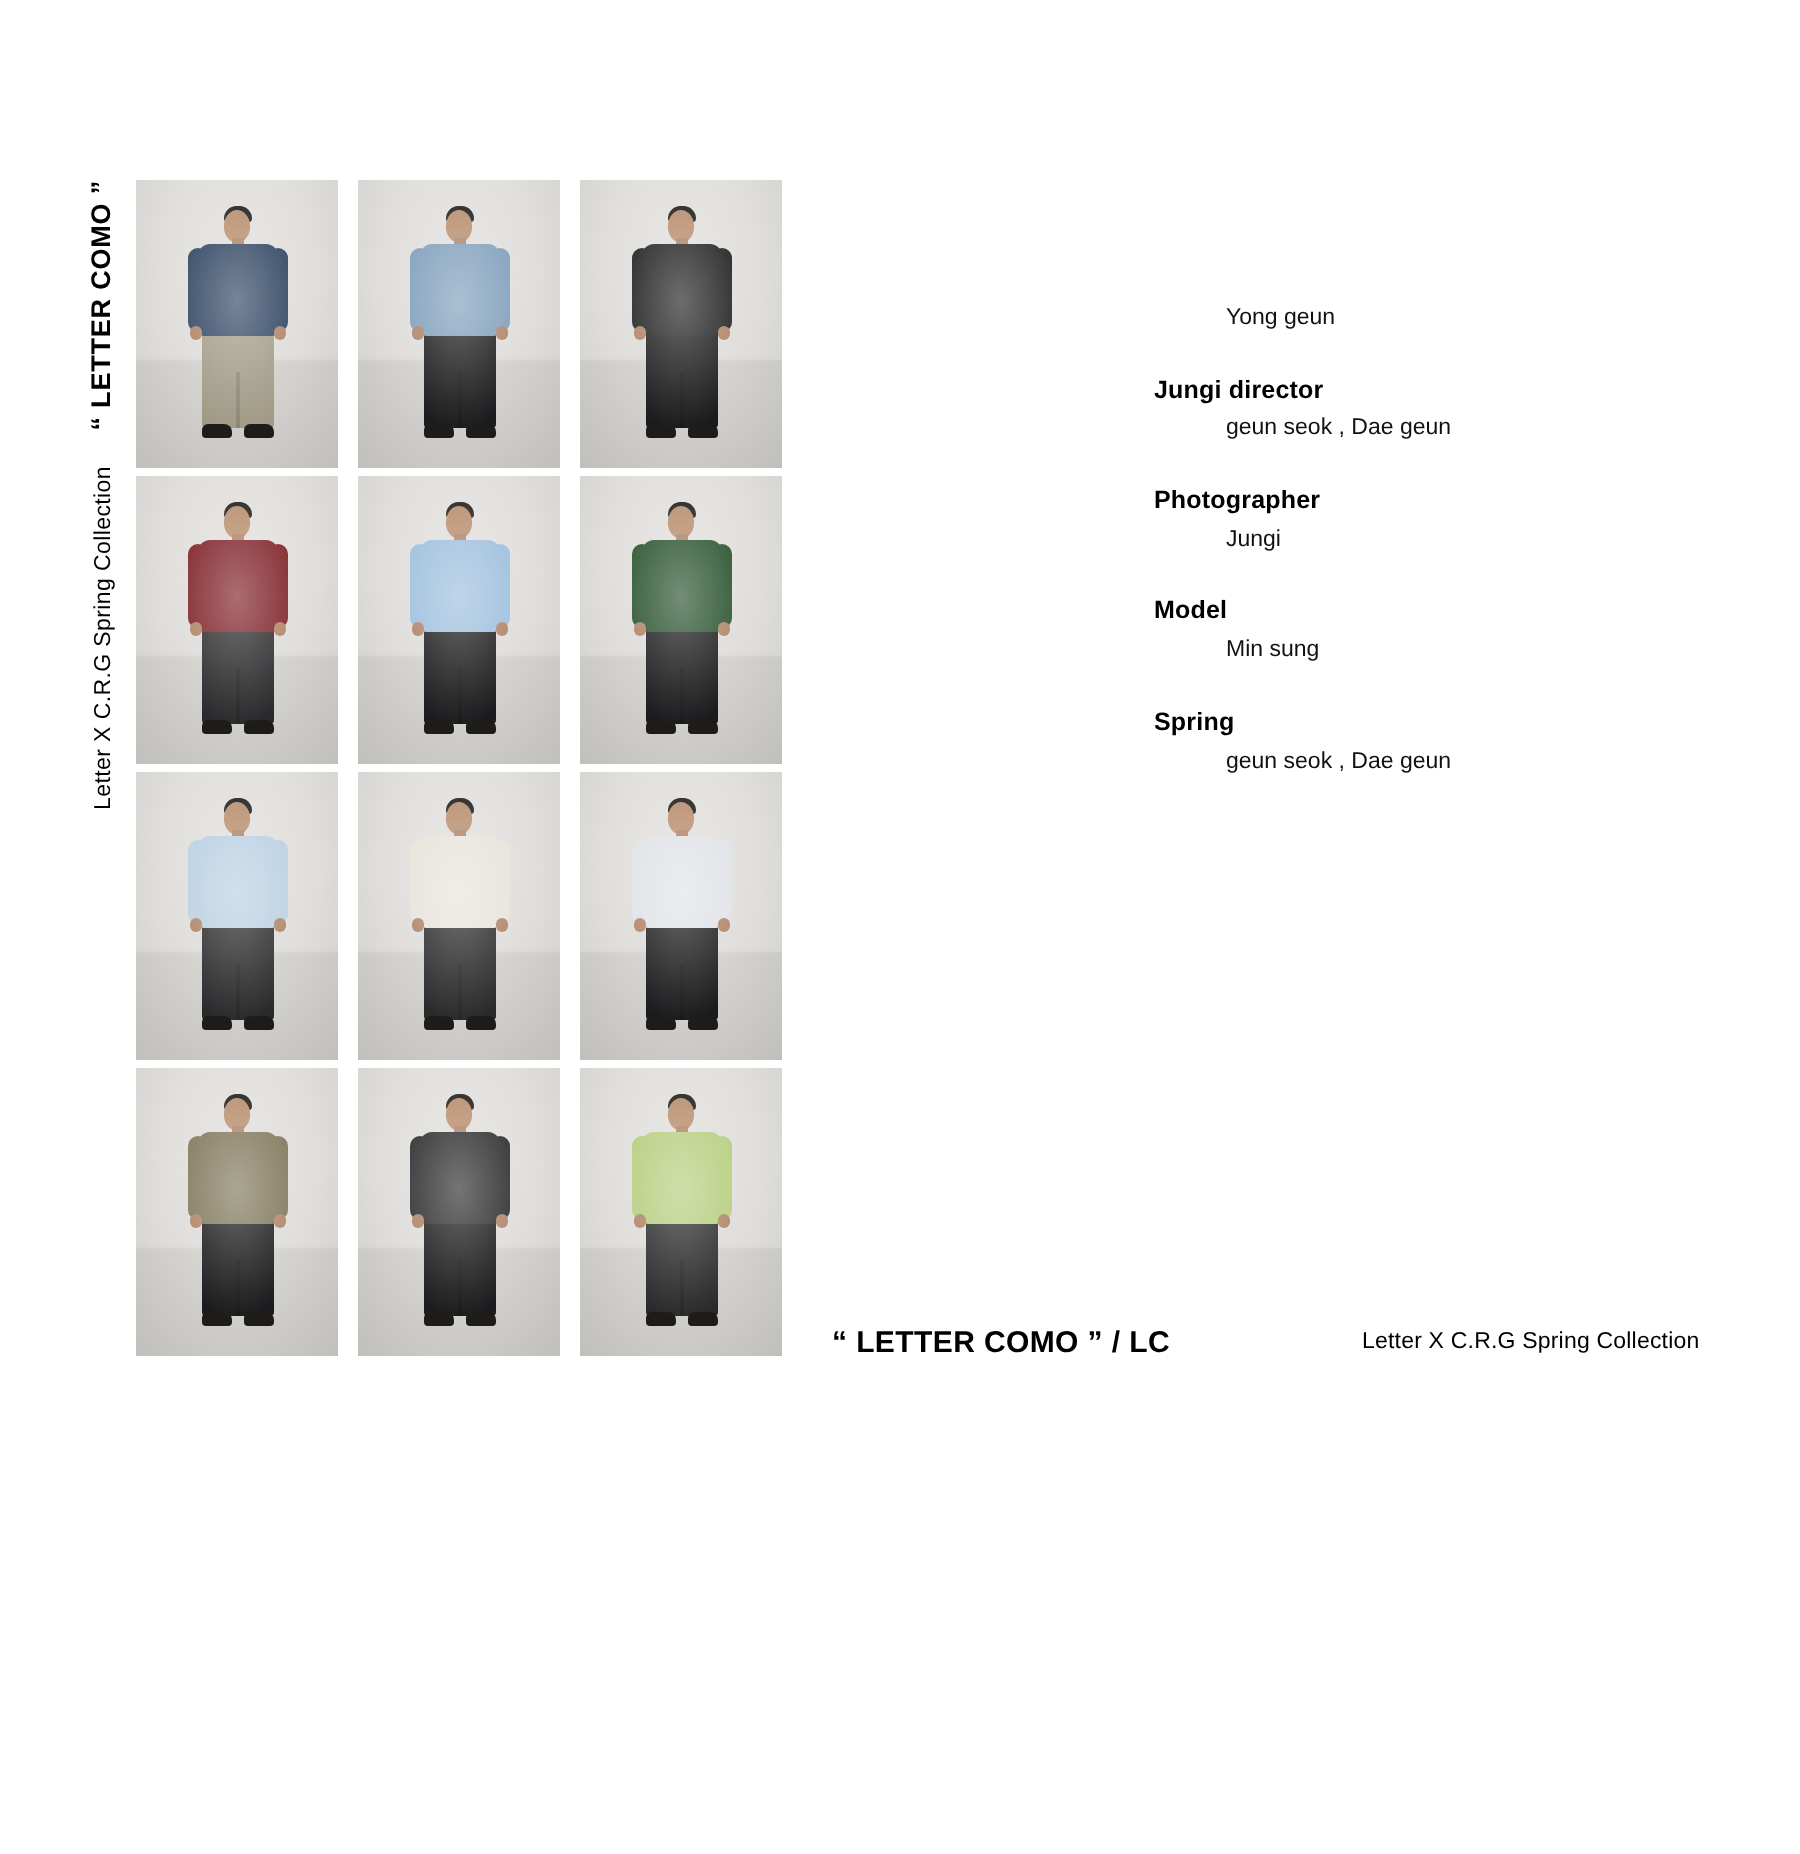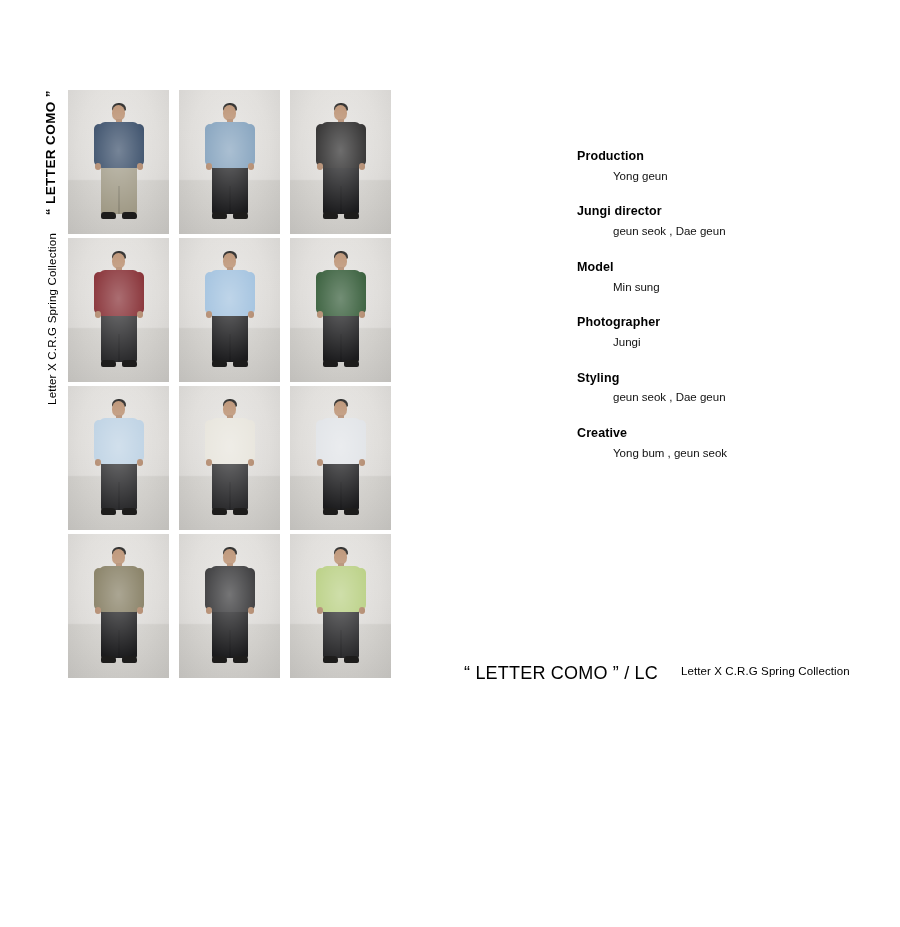--- a/index.html
+++ b/index.html
@@ -195,24 +195,24 @@
     font-weight: 400;
     line-height: 1.35;
     margin-left: 36px;
     margin-top: 4px;
     color: #111111;
   }
 
   
   .footer-title {
     position: absolute;
-    left: 464px;
+    left: 416px;
     top: 663px;
-    font-size: 18px;
-    font-weight: normal;
+    font-size: 15px;
+    font-weight: bold;
     letter-spacing: 0.2px;
     white-space: nowrap;
   }
   .footer-sub {
     position: absolute;
     left: 681px;
     top: 665px;
     font-size: 11.5px;
     font-weight: 400;
     letter-spacing: 0.1px;
@@ -450,39 +450,34 @@
         <div class="sleeveR" style="background: rgb(181, 205, 124);"></div>
         <div class="handL"></div>
         <div class="handR"></div>
       </div>
       <div class="vignette"></div>
     </div>
   </div>
 
 <div class="credits" id="credits">
     <div class="credit-block">
-      <div class="credit-role">Production</div>
       <div class="credit-name">Yong geun</div>
     </div>
     <div class="credit-block">
       <div class="credit-role">Jungi director</div>
       <div class="credit-name">geun seok , Dae geun</div>
     </div>
     <div class="credit-block">
+      <div class="credit-role">Photographer</div>
+      <div class="credit-name">Jungi</div>
+    </div>
+    <div class="credit-block">
       <div class="credit-role">Model</div>
       <div class="credit-name">Min sung</div>
     </div>
     <div class="credit-block">
-      <div class="credit-role">Photographer</div>
-      <div class="credit-name">Jungi</div>
-    </div>
-    <div class="credit-block">
-      <div class="credit-role">Styling</div>
+      <div class="credit-role">Spring</div>
       <div class="credit-name">geun seok , Dae geun</div>
-    </div>
-    <div class="credit-block">
-      <div class="credit-role">Creative</div>
-      <div class="credit-name">Yong bum , geun seok</div>
     </div>
   </div>
 
 <div class="footer-title">“ LETTER COMO ” / LC</div>
 <div class="footer-sub">Letter X C.R.G Spring Collection</div>
 
 </body></html>

